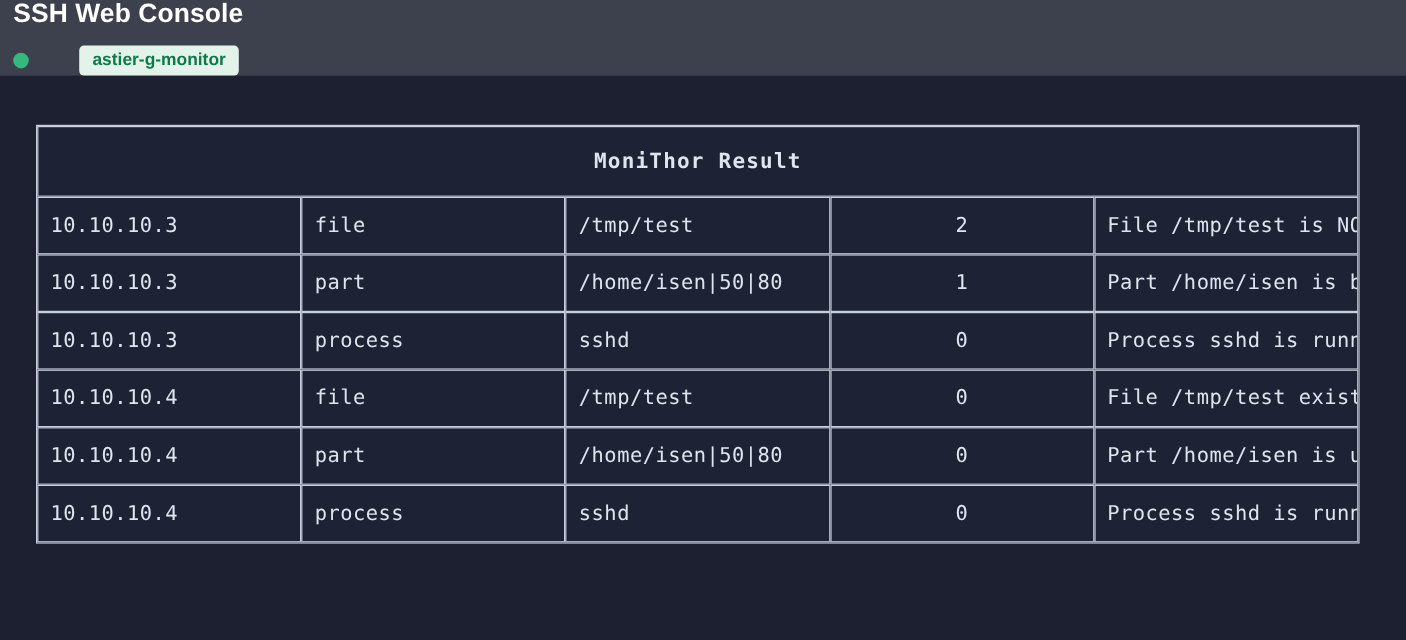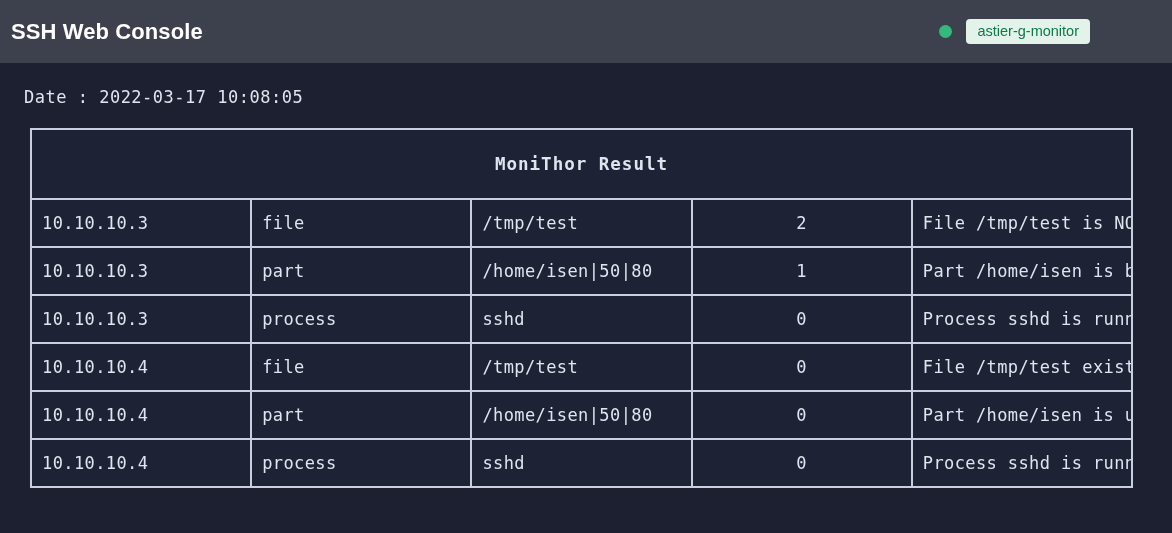--- a/index.html
+++ b/index.html
@@ -12,23 +12,24 @@
     background: #1c2030;
     font-family: "Liberation Sans", sans-serif;
     overflow: hidden;
   }
 
   
   .topbar {
     height: 63px;
     background: #3d414e;
     display: flex;
-    align-items: center;
+    align-items: flex-start;
     justify-content: space-between;
     padding: 0 14px 0 11px;
+    flex-direction: column;
   }
   .topbar-title {
     color: #ffffff;
     font-size: 22px;
     font-weight: bold;
     font-family: "Liberation Sans", sans-serif;
     letter-spacing: 0.1px;
     line-height: 1;
   }
   .topbar-right {
@@ -42,25 +43,26 @@
     height: 13px;
     border-radius: 50%;
     background: #34b87d;
     display: block;
   }
   .host-badge {
     background: #e4f3ea;
     color: #0b7a48;
     font-family: "Liberation Sans", sans-serif;
     font-size: 14.5px;
-    font-weight: normal;
+    font-weight: bold;
     border-radius: 4px;
     padding: 5px 11px 6px 11px;
     line-height: 1;
     white-space: nowrap;
+    margin-left: 28px;
   }
 
   
   .meta {
     padding: 22px 0 0 24px;
     font-family: "DejaVu Sans Mono", "Liberation Mono", monospace;
     font-size: 17px;
     color: #dfe4ef;
     line-height: 24px;
     letter-spacing: 0.5px;
@@ -98,42 +100,41 @@
     letter-spacing: 0.4px;
     height: 48px;
     padding: 0 10px;
     white-space: nowrap;
     overflow: hidden;
   }
   table.monithor thead th {
     text-align: center;
     font-weight: bold;
     font-size: 17.5px;
-    height: 70px;
+    height: 59px;
     letter-spacing: 1px;
   }
   .col-host   { width: 156px; text-align: left; }
   .col-type   { width: 120px; padding-left: 18px; margin-left: 24px; }
   .col-target { width: 227px; padding-left: 18px; }
   .col-code   { width: 48px;  text-align: center; }
   .col-msg    { padding-left: 18px; }
 </style>
 </head>
 <body>
 
 <div class="topbar">
   <div class="topbar-title">SSH Web Console</div>
   <div class="topbar-right">
     <span class="status-dot"></span>
     <span class="host-badge">astier-g-monitor</span>
   </div>
 </div>
 
 <div class="meta">
-  <span class="meta-line"><span class="meta-label">Date : </span><span>2022-03-17 10:08:05</span></span>
 </div>
 
 <div class="table-wrap">
   <table class="monithor">
     <thead>
       <tr>
         <th colspan="5">MoniThor Result</th>
       </tr>
     </thead>
     <tbody id="tbody">

